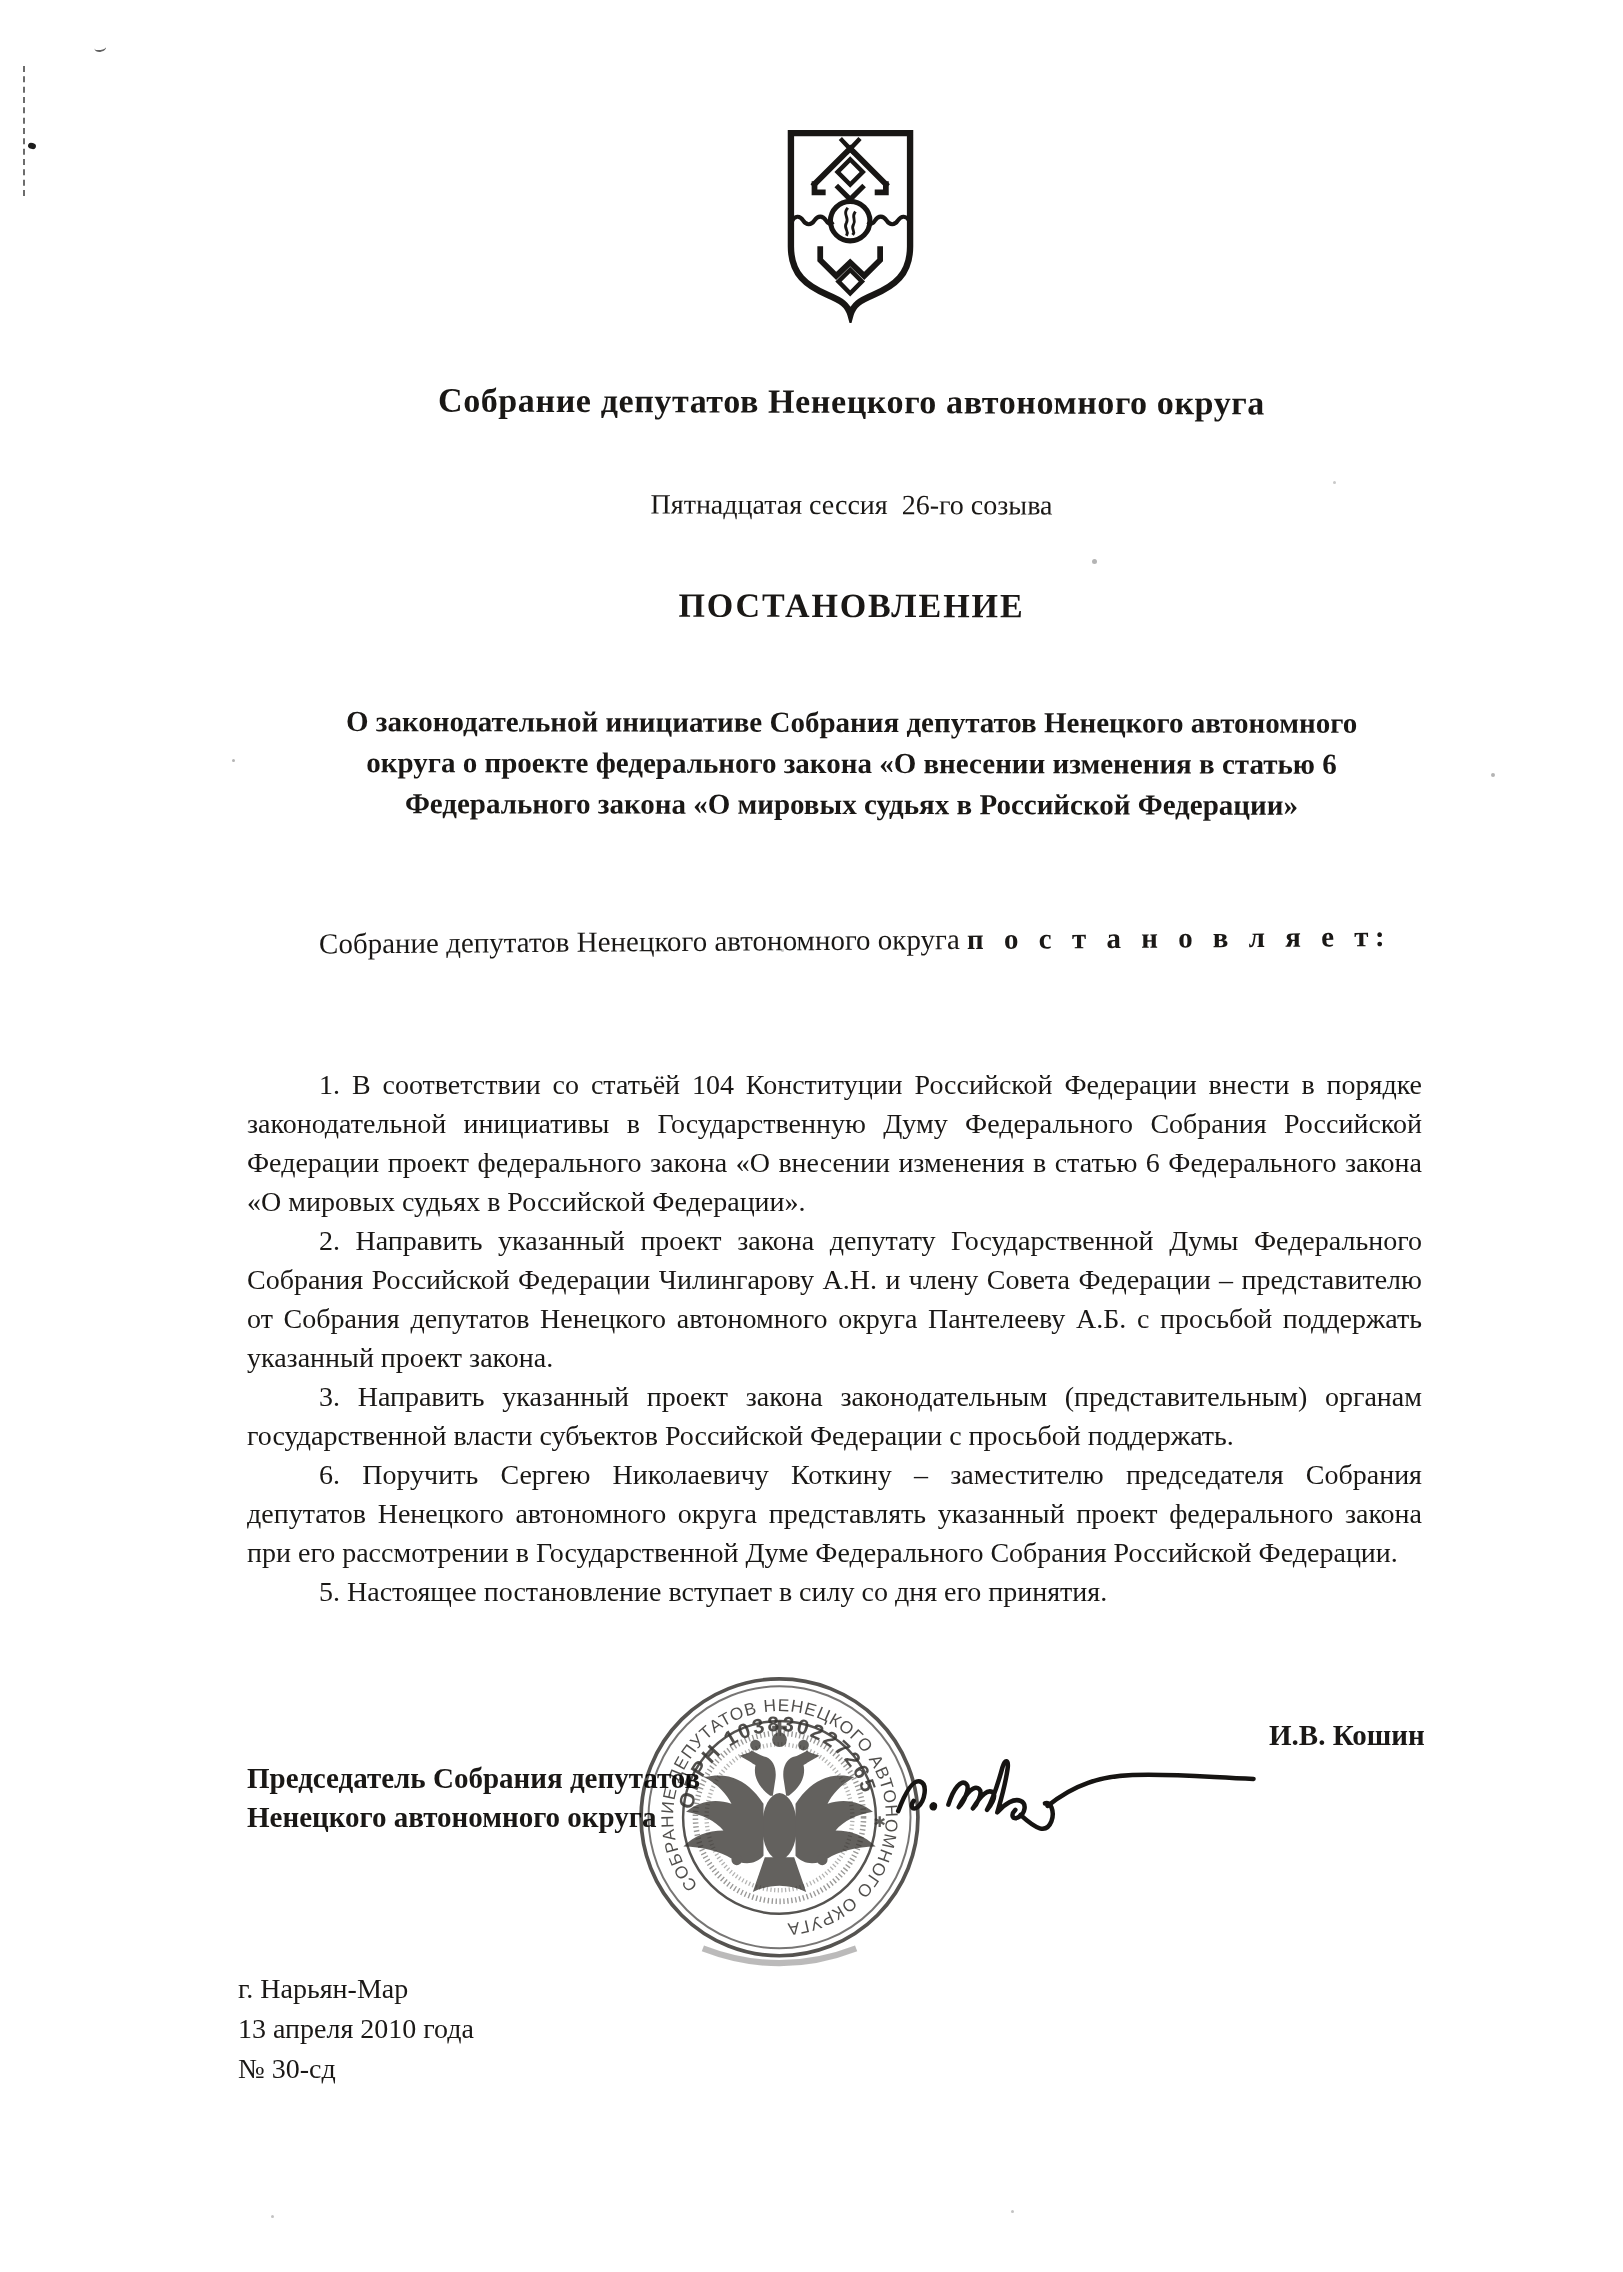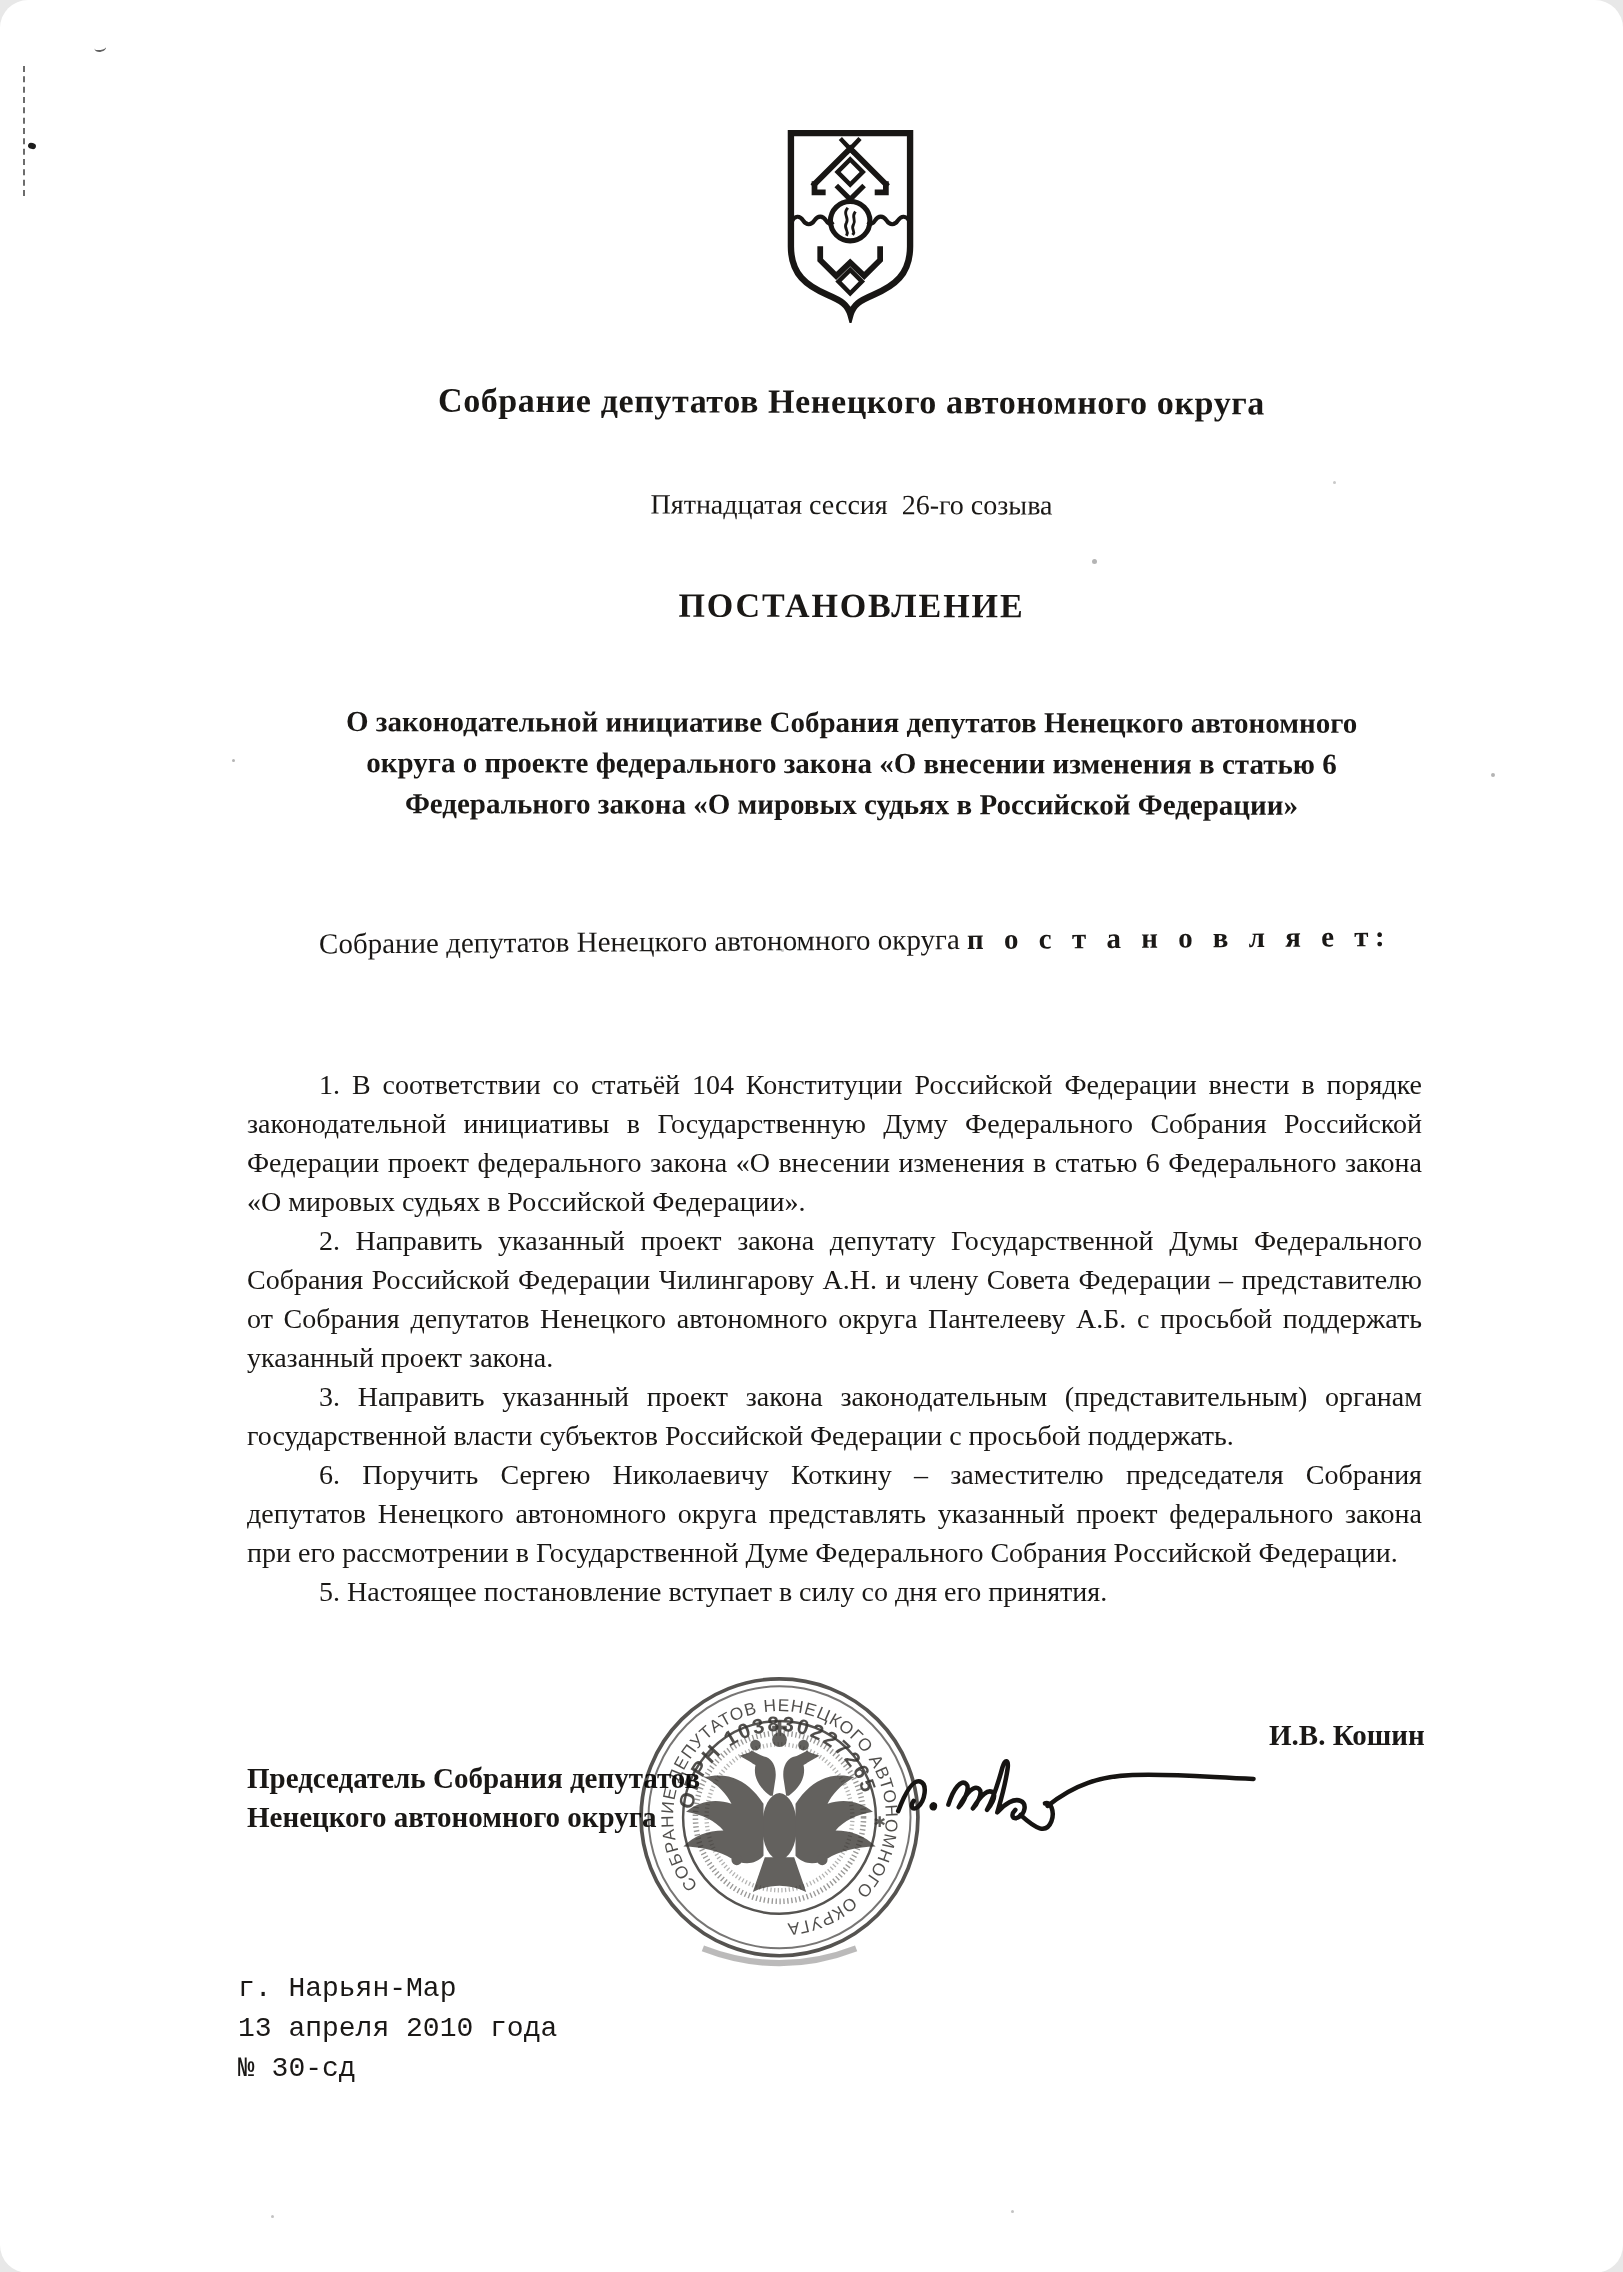--- a/index.html
+++ b/index.html
@@ -3,21 +3,20 @@
 <meta charset="utf-8">
 <style>
   html,body{margin:0;padding:0;background:#e8e8e8;}
   .page{
     position:relative;
     width:1623px;height:2273px;
     background:#ffffff;
     font-family:"Liberation Serif", serif;
     color:#1a1816;
     overflow:hidden;
-    border-radius:28px;
   }
   
   .artifact-tick{position:absolute;left:94px;top:43px;width:11.6px;height:6.5px;border-bottom:2.6px solid #3a3a3a;border-radius:0 0 50% 50%;transform:rotate(-8deg);opacity:.8;}
   .artifact-dotted{position:absolute;left:23px;top:66px;height:130px;width:0;border-left:2.6px dashed #3c3c3c;opacity:.75;}
   .artifact-blob{position:absolute;left:28px;top:143px;width:8.4px;height:5.8px;background:#1d1d1d;border-radius:50%;transform:rotate(18deg);}
   .speck{position:absolute;background:#777;border-radius:50%;opacity:.55;}
 
   
   .head{position:absolute;left:248px;width:1207px;text-align:center;}
   .org-title{top:383px;font-size:34px;font-weight:bold;letter-spacing:0.6px;transform:rotate(.2deg);}
@@ -33,21 +32,21 @@
   .body-text{position:absolute;left:247px;top:1025px;width:1175px;font-size:28px;line-height:39px;text-align:justify;margin-top:40px;}
   .body-text p{margin:0;text-indent:72px;}
 
   
   .sig-block{position:absolute;left:238px;top:1759px;font-size:29px;font-weight:bold;line-height:39px;margin-left:9px;}
   .seal{position:absolute;left:631px;top:1669px;width:297px;height:309px;mix-blend-mode:multiply;opacity:.9;}
   .signature{position:absolute;left:894px;top:1739px;width:374px;height:103px;}
   .signer{position:absolute;left:1269px;top:1719px;font-size:29px;font-weight:bold;}
 
   
-  .footer{position:absolute;left:238px;top:1969px;font-size:28px;line-height:40px;font-family:Liberation Mono, monospace;}
+  .footer{position:absolute;left:238px;top:1969px;font-size:28px;line-height:40px;}
 </style>
 </head>
 <body>
 
 <div class="page">
 
   <div class="artifact-tick"></div>
   <div class="artifact-dotted"></div>
   <div class="artifact-blob"></div>
 

